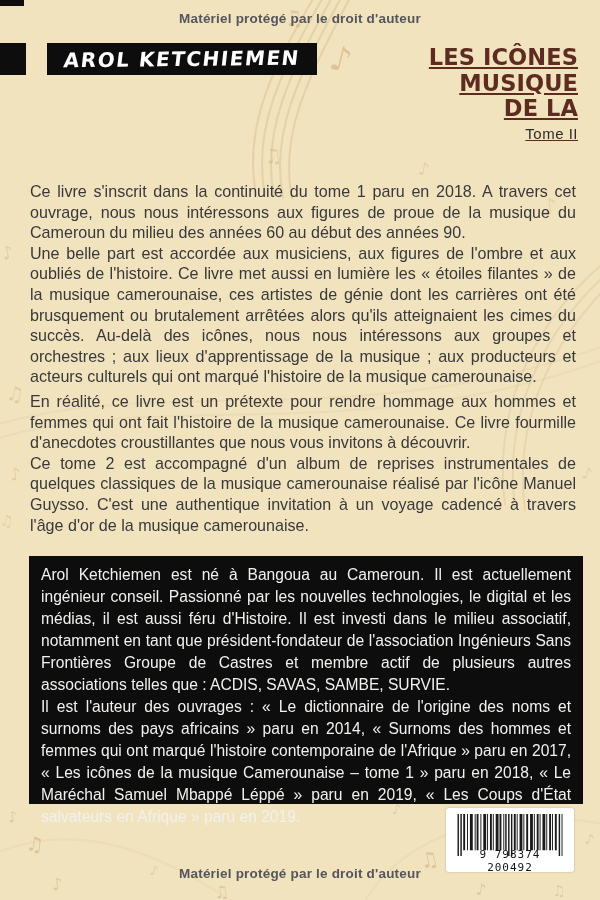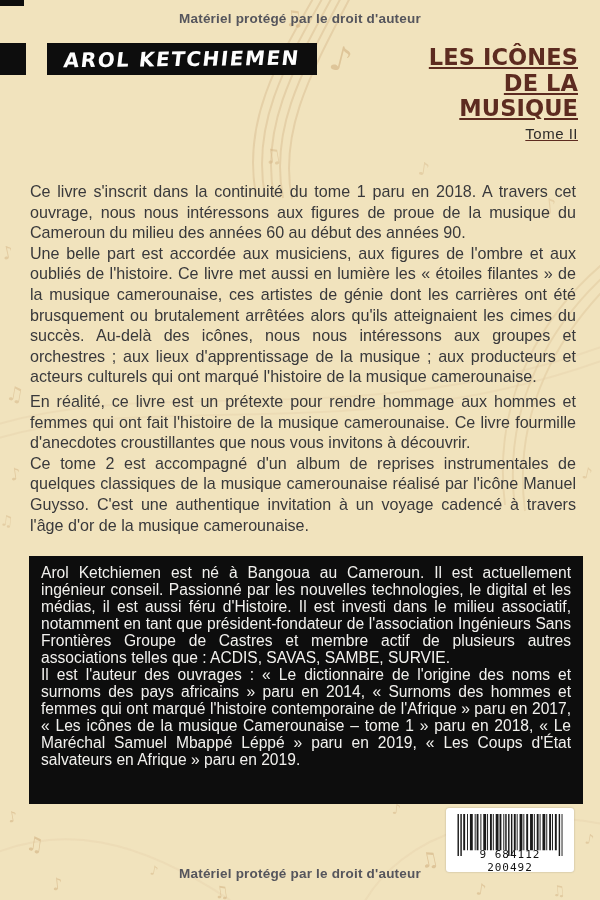--- a/index.html
+++ b/index.html
@@ -53,21 +53,21 @@
     position:absolute; top:181px; left:30px; width:546px;
     font-size:16.1px; line-height:20.6px; text-align:justify;
     color:var(--body-text,#39393b);
   }
   .synopsis p { margin:0; }
   .synopsis p.block-gap { margin-top:4px; }
   
   .bio-box {
     position:absolute; top:556px; left:29px; width:554px; height:248px;
     background:var(--bio-bg,#0d0d0d); color:var(--bio-text,#f2f1ee);
-    padding:8px 12px 18px; font-size:15.6px; line-height:17px; text-align:justify;
+    padding:8px 12px 18px; font-size:15.6px; line-height:22px; text-align:justify;
   }
   .bio-box p { margin:0; }
   
   .barcode-box {
     position:absolute; left:446px; top:808px; width:128px; height:64px;
     background:var(--barcode-bg,#ffffff); border-radius:3px;
     padding:6px 9px 0; box-shadow:0 0 2px rgba(0,0,0,0.25);
   }
   .barcode-box svg { display:block; width:110px; height:42px; }
   .barcode-box .isbn {
@@ -130,22 +130,22 @@
 
   <div class="corner-sliver"></div>
   <div class="spine-mark"></div>
 
   <div class="author-banner">
     <span>AROL KETCHIEMEN</span>
   </div>
 
   <div class="title-block">
     <div>LES ICÔNES</div>
+    <div>MUSIQUE</div>
     <div>DE LA</div>
-    <div>MUSIQUE</div>
     <div class="subtitle">Tome II</div>
   </div>
 
   <div class="synopsis">
     <p>Ce livre s'inscrit dans la continuité du tome 1 paru en 2018. A travers cet ouvrage, nous nous intéressons aux figures de proue de la musique du Cameroun du milieu des années 60 au début des années 90.</p>
     <p>Une belle part est accordée aux musiciens, aux figures de l'ombre et aux oubliés de l'histoire. Ce livre met aussi en lumière les « étoiles filantes » de la musique camerounaise, ces artistes de génie dont les carrières ont été brusquement ou brutalement arrêtées alors qu'ils atteignaient les cimes du succès. Au-delà des icônes, nous nous intéressons aux groupes et orchestres ; aux lieux d'apprentissage de la musique ; aux producteurs et acteurs culturels qui ont marqué l'histoire de la musique camerounaise.</p>
     <p class="block-gap">En réalité, ce livre est un prétexte pour rendre hommage aux hommes et femmes qui ont fait l'histoire de la musique camerounaise. Ce livre fourmille d'anecdotes croustillantes que nous vous invitons à découvrir.</p>
     <p>Ce tome 2 est accompagné d'un album de reprises instrumentales de quelques classiques de la musique camerounaise réalisé par l'icône Manuel Guysso. C'est une authentique invitation à un voyage cadencé à travers l'âge d'or de la musique camerounaise.</p>
   </div>
 
@@ -186,16 +186,16 @@
         <rect x="86" y="0" width="1" height="38"></rect>
           <rect x="89" y="0" width="3" height="38"></rect>
         <rect x="93" y="0" width="1" height="38"></rect>
           <rect x="96" y="0" width="2" height="38"></rect>
         <rect x="99" y="0" width="1" height="38"></rect>
           <rect x="102" y="0" width="2" height="38"></rect>
         <rect x="106" y="0" width="1.5" height="44"></rect>
           <rect x="109" y="0" width="1" height="44"></rect>
       </g>
     </svg>
-    <div class="isbn">9 684112 200492</div>
+    <div class="isbn">9 798374 200492</div>
   </div>
 
 </div>
 
 </body></html>

